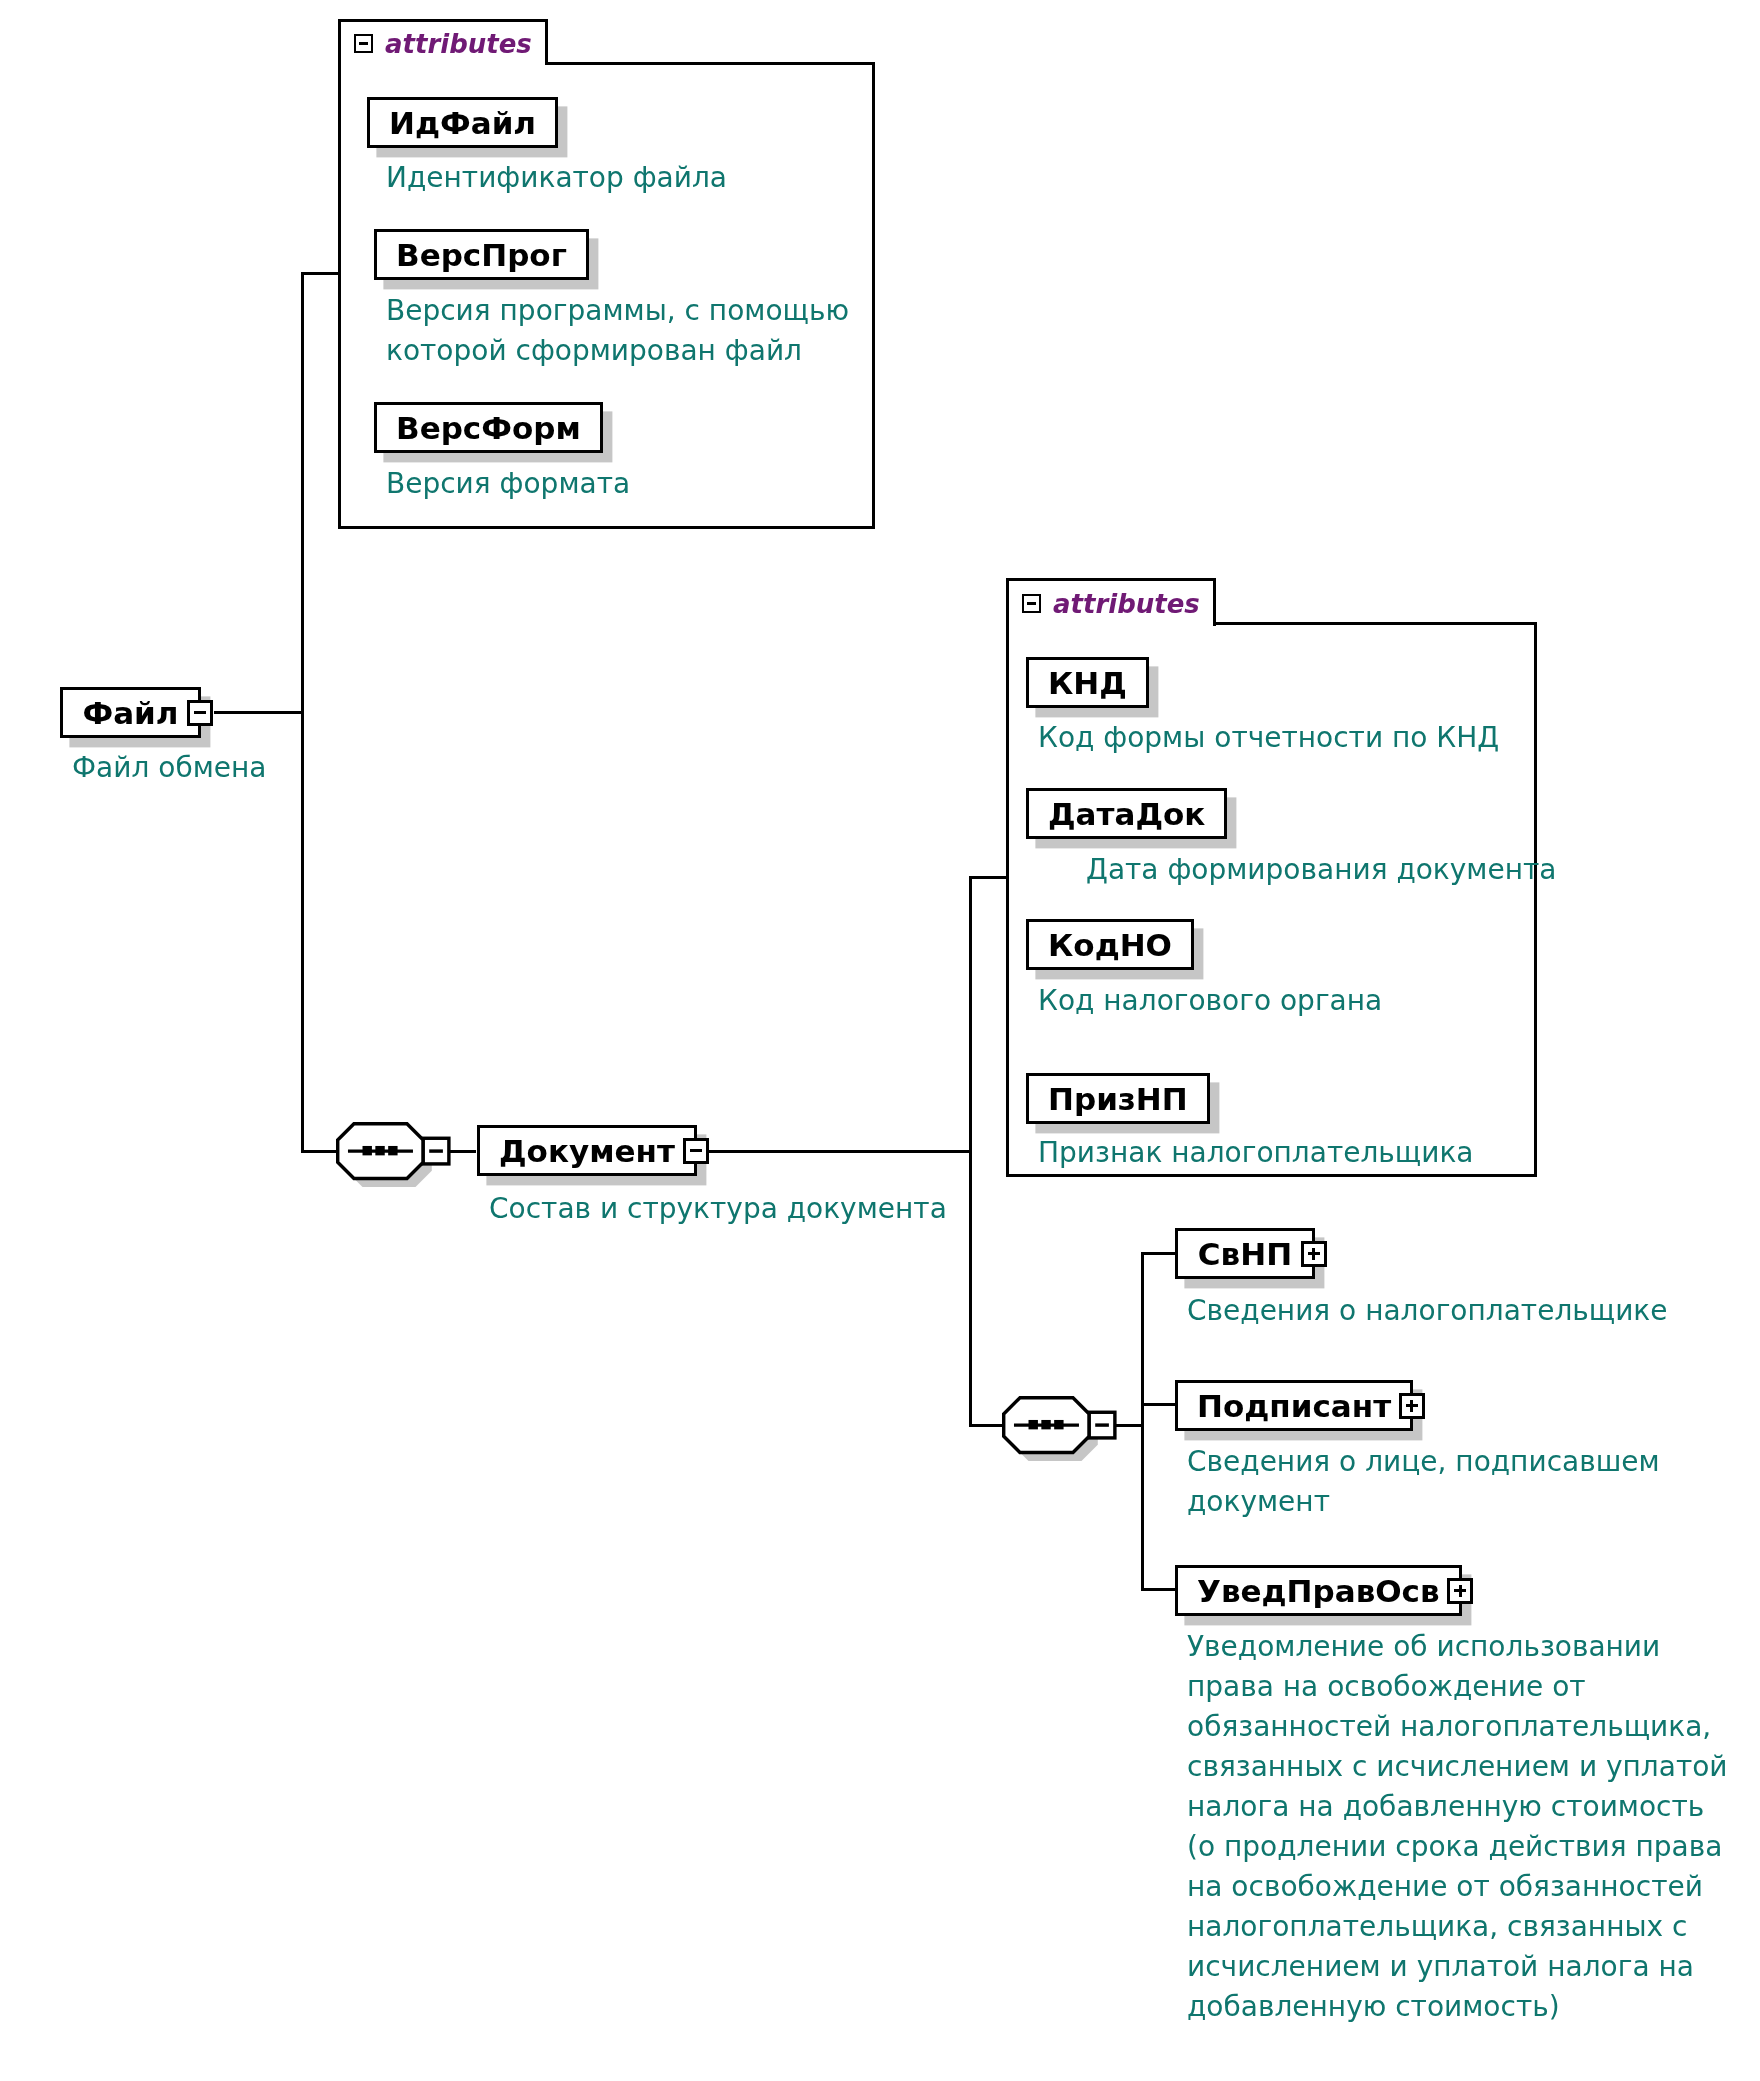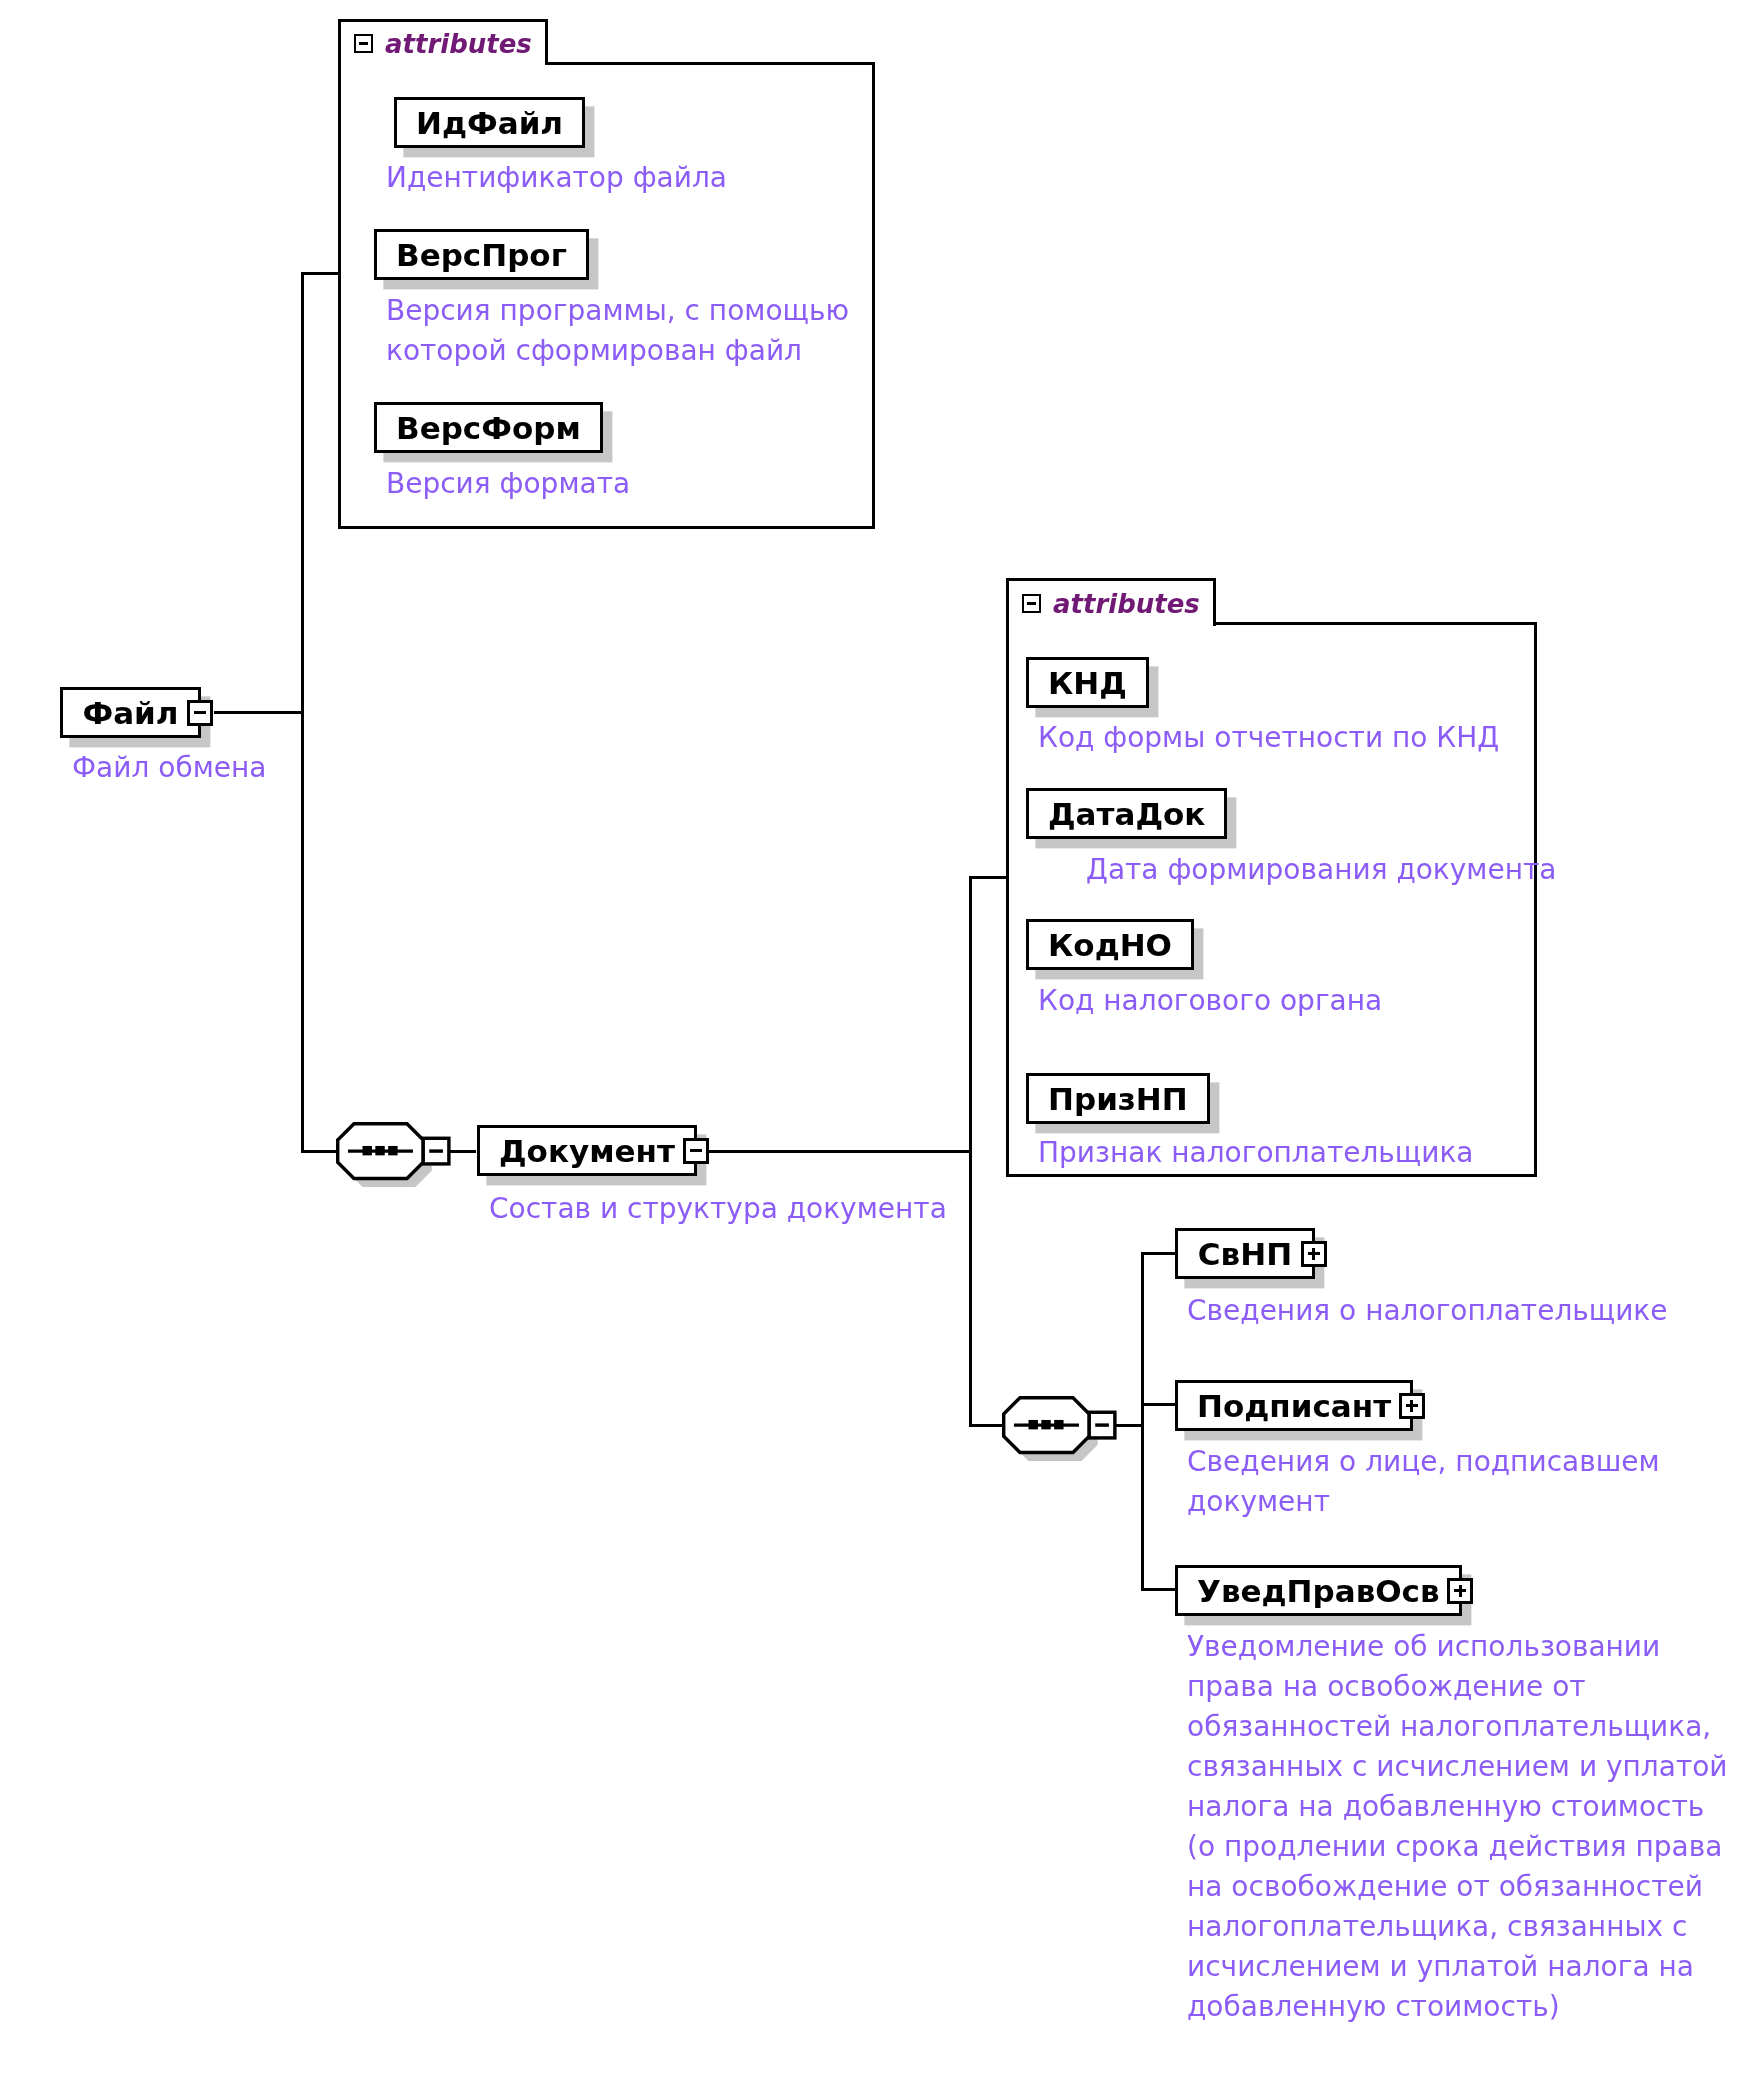--- a/index.html
+++ b/index.html
@@ -36,21 +36,21 @@
     background:#fff; z-index:3; display:flex; align-items:center; gap:12px;
     padding:0 13px; font-size:26px; font-style:italic; font-weight:bold; color:#701a75;
   }
   .tabicon { position:relative; box-sizing:border-box; width:19px; height:19px; border:2.6px solid #000; background:#fff; flex:0 0 auto; }
   .tabicon::before {
     content:""; position:absolute; left:50%; top:50%; width:8.6px; height:2.6px;
     margin-left:-4.3px; margin-top:-1.3px; background:#000;
   }
   
   .note {
-    position:absolute; color:#8b5cf6; font-size:28px; line-height:40px;
+    position:absolute; color:#0f766e; font-size:28px; line-height:40px;
     white-space:pre-line; z-index:2;
   }
   
   .ln { position:absolute; background:#000; z-index:0; }
   .seq { position:absolute; z-index:2; }
   .z4 { z-index:4; }
 </style>
 </head>
 <body>
 
@@ -70,21 +70,21 @@
   <div class="ln" style="left:1141px;top:1252px;width:34px; height:3.4px;"></div>
   <div class="ln" style="left:1141px;top:1403px;width:34px; height:3.4px;"></div>
   <div class="ln" style="left:1141px;top:1588px;width:34px; height:3.4px;"></div>
 
   <div class="panel" style="left:338px; top:62px; width:537px; height:467px;"></div>
   <div class="tab" style="left:338px; top:19px; height:46px;">
     <span class="tabicon"></span>
     <span>attributes</span>
   </div>
 
-  <div class="ebox z4" style="left:394px; top:97px; min-width:171px;">
+  <div class="ebox z4" style="left:367px; top:97px; min-width:171px;">
     <span>ИдФайл</span>
   </div>
   <div class="note" style="left:386px; top:158px;">Идентификатор файла</div>
 
   <div class="ebox z4" style="left:374px; top:229px; min-width:182px;">
     <span>ВерсПрог</span>
   </div>
   <div class="note" style="left:386px; top:291px;">Версия программы, с помощью
 которой сформирован файл</div>
 

